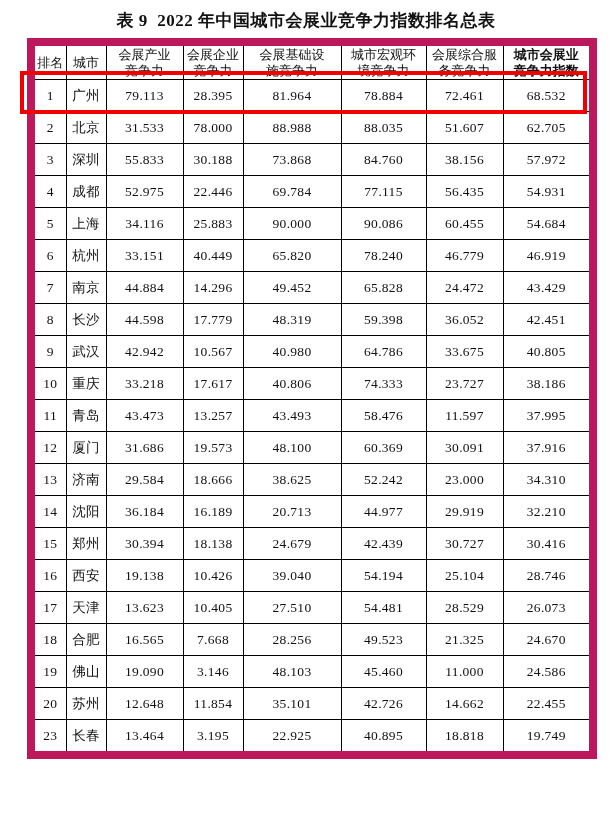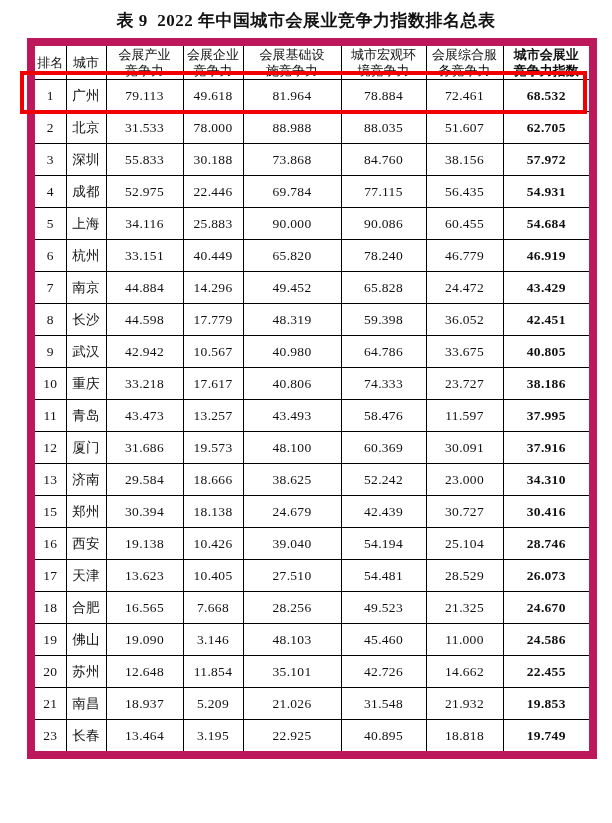--- a/index.html
+++ b/index.html
@@ -45,21 +45,21 @@
     font-weight: normal;
     white-space: pre-line;
     line-height: 16px;
   }
   .rank-table thead th:last-child { font-weight: bold; border-radius: 13px; }
   .rank-table tbody td {
     height: 31px;
     font-size: 13.5px;
     letter-spacing: 0.3px;
   }
-  .rank-table tbody td:last-child { font-weight: bold; margin-top: 12px; }
+  .rank-table tbody td:last-child { font-weight: normal; margin-top: 12px; }
   .highlight-box {
     position: absolute;
     left: 20px;
     top: 71px;
     width: 567px;
     height: 43px;
     border: 4px solid #f20000;
     box-sizing: border-box;
     pointer-events: none;
     background: transparent;
@@ -99,21 +99,21 @@
 务竞争力</th>
         <th>城市会展业
 竞争力指数</th>
       </tr>
     </thead>
     <tbody id="table-body">
         <tr>
           <td>1</td>
           <td>广州</td>
           <td>79.113</td>
-          <td>49.618</td>
+          <td>28.395</td>
           <td>81.964</td>
           <td>78.884</td>
           <td>72.461</td>
           <td>68.532</td>
         </tr>
         <tr>
           <td>2</td>
           <td>北京</td>
           <td>31.533</td>
           <td>78.000</td>
@@ -226,20 +226,30 @@
           <td>13</td>
           <td>济南</td>
           <td>29.584</td>
           <td>18.666</td>
           <td>38.625</td>
           <td>52.242</td>
           <td>23.000</td>
           <td>34.310</td>
         </tr>
         <tr>
+          <td>14</td>
+          <td>沈阳</td>
+          <td>36.184</td>
+          <td>16.189</td>
+          <td>20.713</td>
+          <td>44.977</td>
+          <td>29.919</td>
+          <td>32.210</td>
+        </tr>
+        <tr>
           <td>15</td>
           <td>郑州</td>
           <td>30.394</td>
           <td>18.138</td>
           <td>24.679</td>
           <td>42.439</td>
           <td>30.727</td>
           <td>30.416</td>
         </tr>
         <tr>
@@ -286,30 +296,20 @@
           <td>20</td>
           <td>苏州</td>
           <td>12.648</td>
           <td>11.854</td>
           <td>35.101</td>
           <td>42.726</td>
           <td>14.662</td>
           <td>22.455</td>
         </tr>
         <tr>
-          <td>21</td>
-          <td>南昌</td>
-          <td>18.937</td>
-          <td>5.209</td>
-          <td>21.026</td>
-          <td>31.548</td>
-          <td>21.932</td>
-          <td>19.853</td>
-        </tr>
-        <tr>
           <td>23</td>
           <td>长春</td>
           <td>13.464</td>
           <td>3.195</td>
           <td>22.925</td>
           <td>40.895</td>
           <td>18.818</td>
           <td>19.749</td>
         </tr>
       </tbody>

